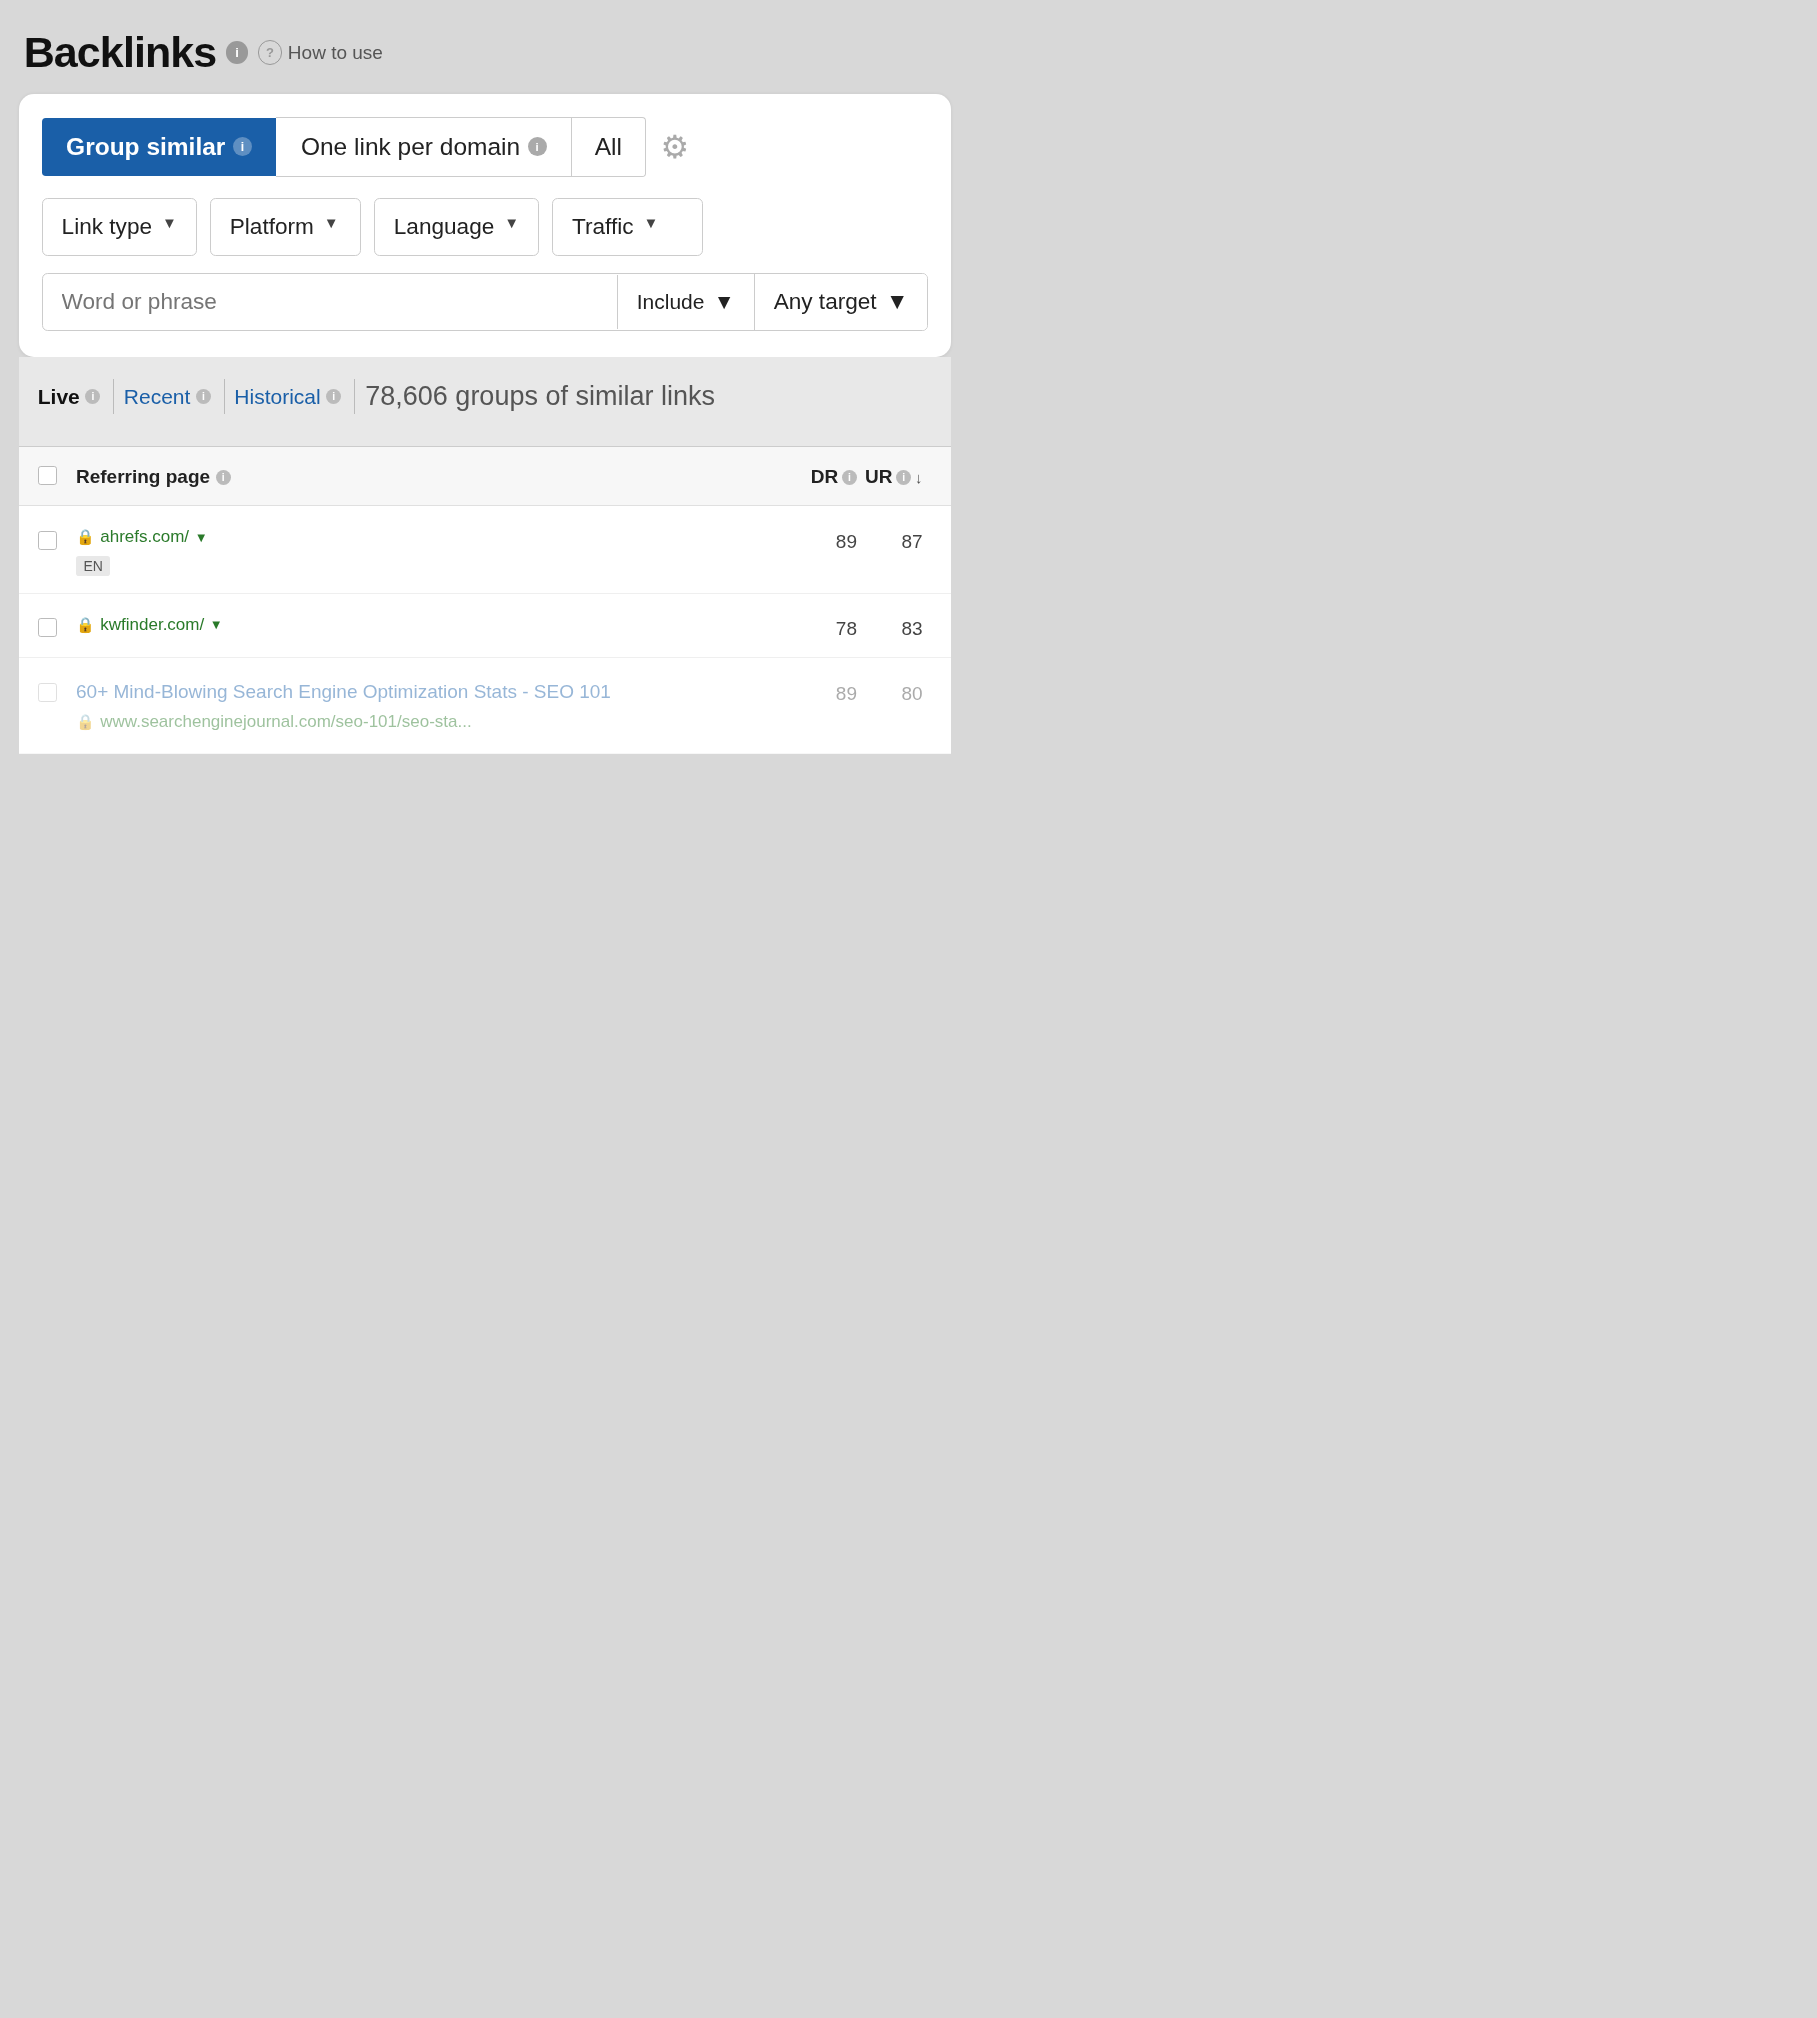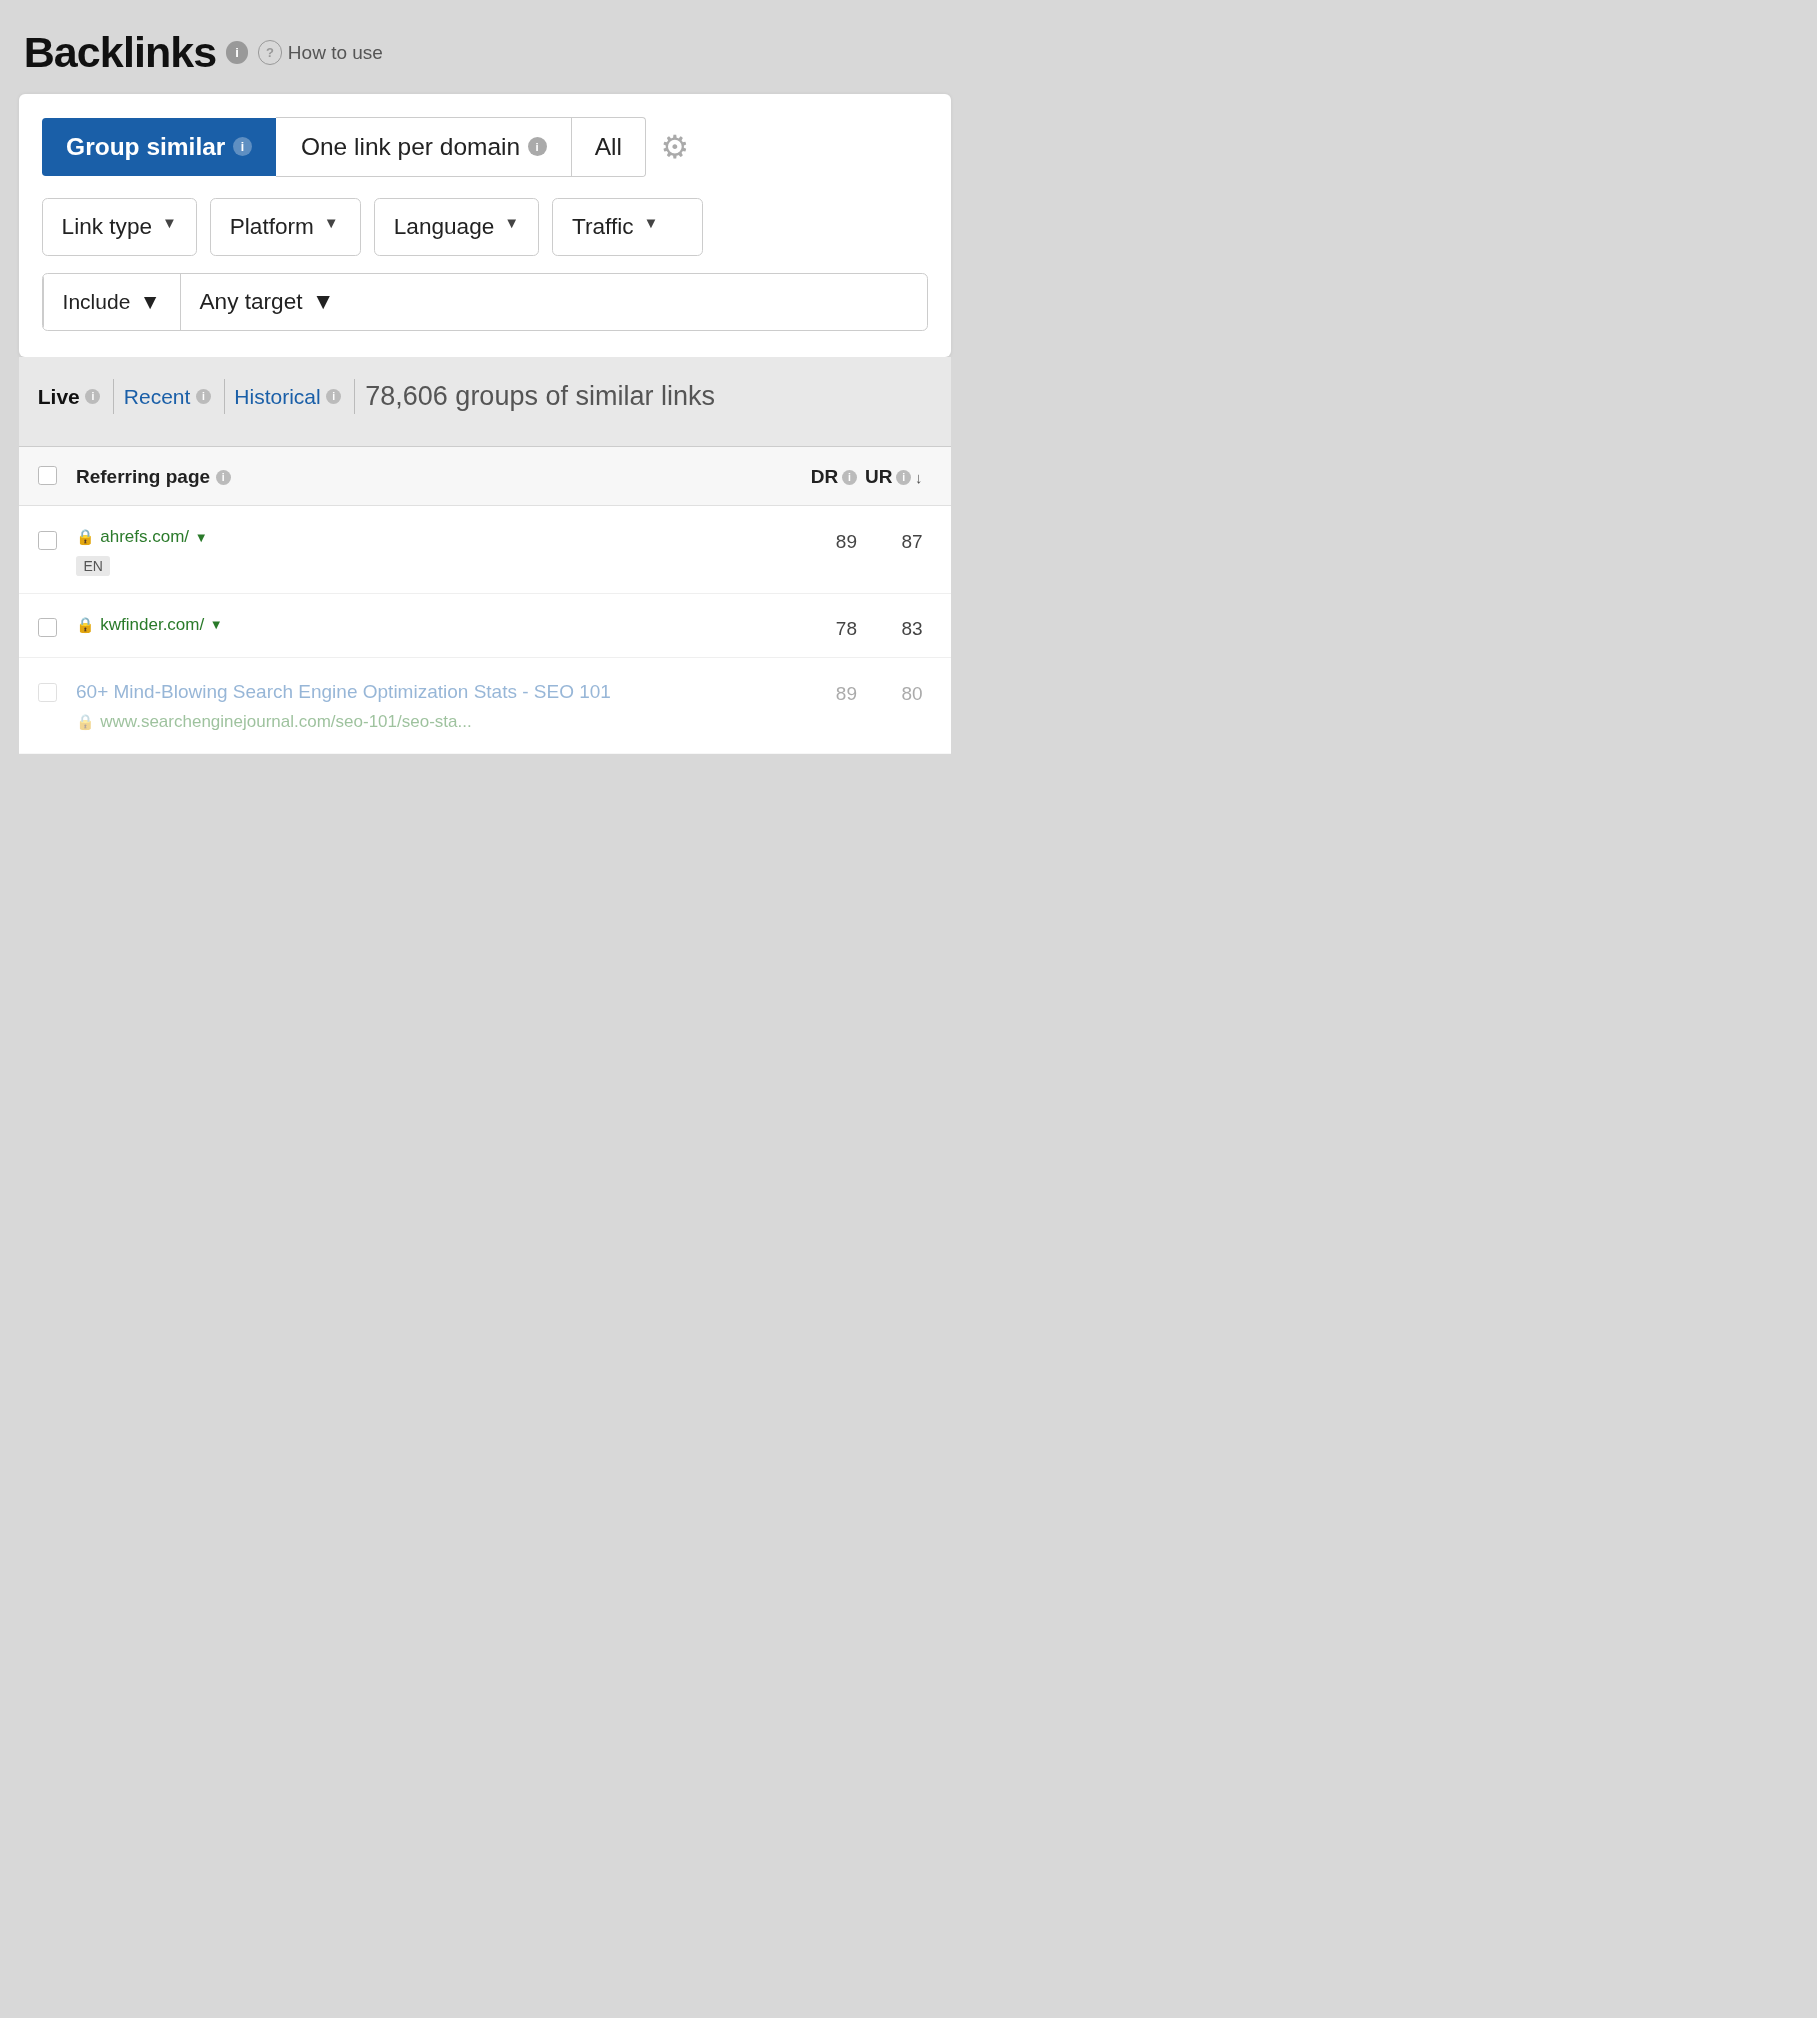--- a/index.html
+++ b/index.html
@@ -59,21 +59,21 @@
       border-radius: 50%;
       border: 1.9px solid #999;
       color: #999;
       font-size: 13px;
       font-weight: bold;
     }
 
     
     .filter-card {
       background: white;
-      border-radius: 6px;
+      border-radius: 15px;
       padding: 22.6px 22.6px 26px;
       margin-bottom: 0;
       box-shadow: 0 0.9px 3.8px rgba(0,0,0,0.08);
     }
 
     
     .row-group {
       display: flex;
       align-items: center;
       gap: 0;
@@ -476,20 +476,21 @@
       <span>Language</span>
       <span class="caret">▼</span>
     </button>
     <button class="dropdown-btn">
       <span>Traffic</span>
       <span class="caret">▼</span>
     </button>
   </div>
 
   <div class="row-search">
+    <input class="search-input" type="text" placeholder="Word or phrase" style="">
     <button class="include-btn">
       <span>Include</span>
       <span class="caret">▼</span>
     </button>
     <button class="any-target-btn">
       <span>Any target</span>
       <span class="caret">▼</span>
     </button>
   </div>
 

